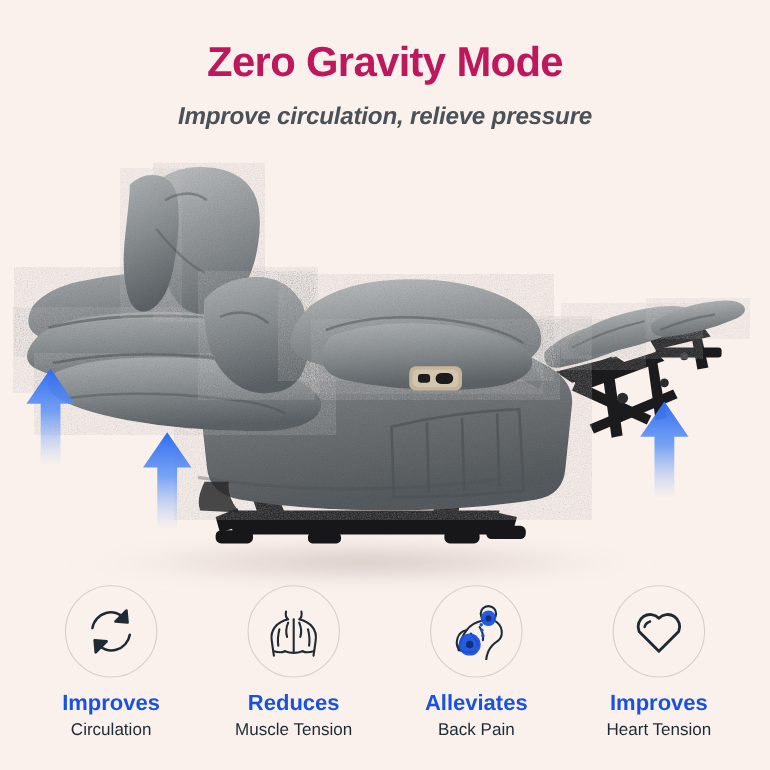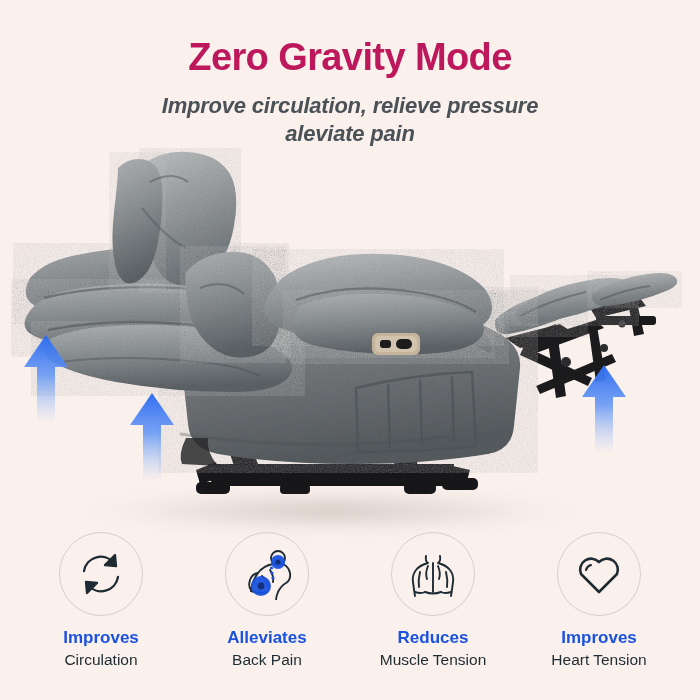--- a/index.html
+++ b/index.html
@@ -43,38 +43,37 @@
   }
   .feature{width:150px;display:flex;flex-direction:column;align-items:center;}
   .fcircle{
     width:84px;height:84px;border-radius:50%;
     border:1px solid #d9cfca;background:transparent;
     display:flex;align-items:center;justify-content:center;
     box-sizing:border-box;
   }
   .fcircle svg{display:block;}
   .flabel{
-    margin-top:11px;font-size:17px;font-weight:bold;
+    margin-top:11px;font-size:20px;font-weight:bold;
     color:#1a52e0;line-height:1.25;text-align:right;
   }
   .fsub{
     margin-top:2px;font-size:15.5px;color:#1e2b33;
     line-height:1.25;text-align:center;
   }
 </style>
 </head>
 <body>
 
 <div class="page">
 
   <div class="header">
     <h1 class="title">Zero Gravity Mode</h1>
     <p class="subtitle">
       <span>Improve circulation, relieve pressure</span><br>
-      <span>aleviate pain</span>
     </p>
   </div>
 
   <div class="stage">
     <svg viewBox="0 0 700 392" xmlns="http://www.w3.org/2000/svg">
       <defs>
         <linearGradient id="fabA" x1="0" y1="0" x2="0.3" y2="1">
           <stop offset="0" stop-color="#c2c5c6"></stop>
           <stop offset="0.45" stop-color="#9da1a3"></stop>
           <stop offset="1" stop-color="#70767a"></stop>
@@ -334,20 +333,41 @@
           <svg width="50" height="50" viewBox="0 0 50 50" xmlns="http://www.w3.org/2000/svg" fill="none" stroke="#1e2b33" stroke-width="2.3" stroke-linejoin="round" stroke-linecap="round">
             <path d="M8 22 a17 17 0 0 1 30 -8"></path>
             <path d="M39 6 L40 17 L29 16 Z" fill="#1e2b33"></path>
             <path d="M42 28 a17 17 0 0 1 -30 8"></path>
             <path d="M11 44 L10 33 L21 34 Z" fill="#1e2b33"></path>
           </svg>
         </span>
       </div>
       <div class="flabel">Improves</div>
       <div class="fsub">Circulation</div>
+    </div>
+
+    <div class="feature">
+      <div class="fcircle">
+        <span>
+          <svg width="52" height="52" viewBox="0 0 52 52" xmlns="http://www.w3.org/2000/svg" fill="none" stroke="#1e2b33" stroke-width="1.9" stroke-linecap="round" stroke-linejoin="round">
+            <path d="M19 8 q-1 5 2 7 q-8 2 -12 7 q-4 5 -3 12 q1 8 2 14"></path>
+            <path d="M33 8 q1 5 -2 7 q8 2 12 7 q4 5 3 12 q-1 8 -2 14"></path>
+            <path d="M8 44 q6 2 10 0"></path>
+            <path d="M44 44 q-6 2 -10 0"></path>
+            <path d="M26 15 L26 44"></path>
+            <path d="M18 44 q8 3 16 0"></path>
+            <path d="M21 18 q-3 7 -1 13"></path>
+            <path d="M31 18 q3 7 1 13"></path>
+            <path d="M13 24 q-2 8 -1 15"></path>
+            <path d="M39 24 q2 8 1 15"></path>
+          </svg>
+        </span>
+      </div>
+      <div class="flabel">Reduces</div>
+      <div class="fsub">Muscle Tension</div>
     </div>
 
     <div class="feature">
       <div class="fcircle">
         <span>
           <svg width="54" height="52" viewBox="0 0 54 52" xmlns="http://www.w3.org/2000/svg">
             <g fill="none" stroke="#1e2b33" stroke-width="1.9" stroke-linecap="round" stroke-linejoin="round">
               <circle cx="38" cy="10" r="7"></circle>
               <path d="M33 16 q-10 2 -15 9 q-6 8 -7 18"></path>
               <path d="M43 16 q6 3 7 9 q1 7 -4 10 q-5 3 -8 9 q-2 5 -2 8"></path>
@@ -368,41 +388,20 @@
           </svg>
         </span>
       </div>
       <div class="flabel">Alleviates</div>
       <div class="fsub">Back Pain</div>
     </div>
 
     <div class="feature">
       <div class="fcircle">
         <span>
-          <svg width="52" height="52" viewBox="0 0 52 52" xmlns="http://www.w3.org/2000/svg" fill="none" stroke="#1e2b33" stroke-width="1.9" stroke-linecap="round" stroke-linejoin="round">
-            <path d="M19 8 q-1 5 2 7 q-8 2 -12 7 q-4 5 -3 12 q1 8 2 14"></path>
-            <path d="M33 8 q1 5 -2 7 q8 2 12 7 q4 5 3 12 q-1 8 -2 14"></path>
-            <path d="M8 44 q6 2 10 0"></path>
-            <path d="M44 44 q-6 2 -10 0"></path>
-            <path d="M26 15 L26 44"></path>
-            <path d="M18 44 q8 3 16 0"></path>
-            <path d="M21 18 q-3 7 -1 13"></path>
-            <path d="M31 18 q3 7 1 13"></path>
-            <path d="M13 24 q-2 8 -1 15"></path>
-            <path d="M39 24 q2 8 1 15"></path>
-          </svg>
-        </span>
-      </div>
-      <div class="flabel">Reduces</div>
-      <div class="fsub">Muscle Tension</div>
-    </div>
-
-    <div class="feature">
-      <div class="fcircle">
-        <span>
           <svg width="50" height="48" viewBox="0 0 50 48" xmlns="http://www.w3.org/2000/svg" fill="none" stroke="#1e2b33" stroke-width="2.6" stroke-linecap="round" stroke-linejoin="round">
             <path d="M25 42 L7 24 a11 11 0 0 1 18 -12 a11 11 0 0 1 18 12 Z"></path>
             <path d="M12 20 a7 7 0 0 1 5 -5" stroke-width="2.2"></path>
           </svg>
         </span>
       </div>
       <div class="flabel">Improves</div>
       <div class="fsub">Heart Tension</div>
     </div>
 

